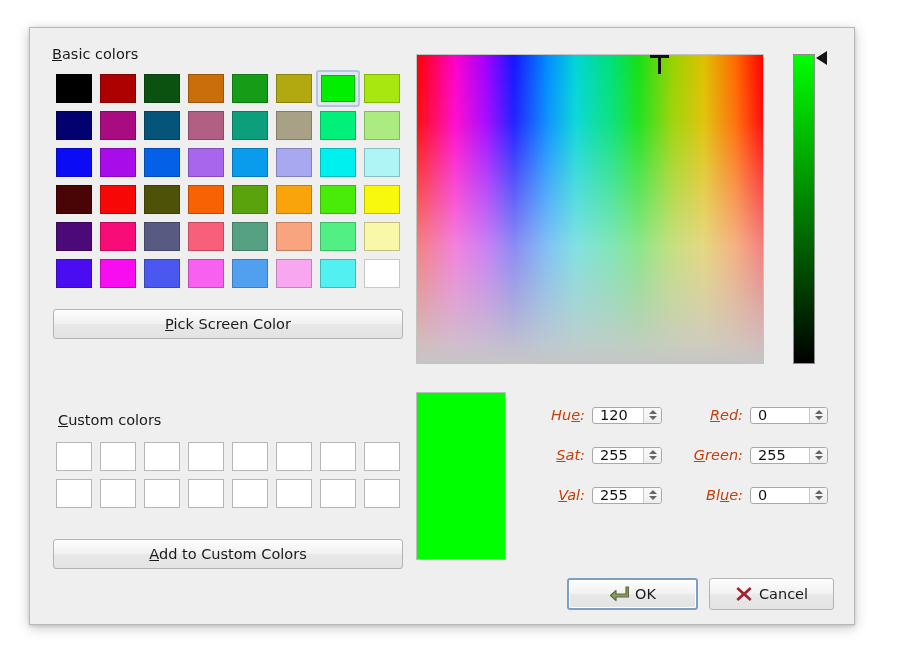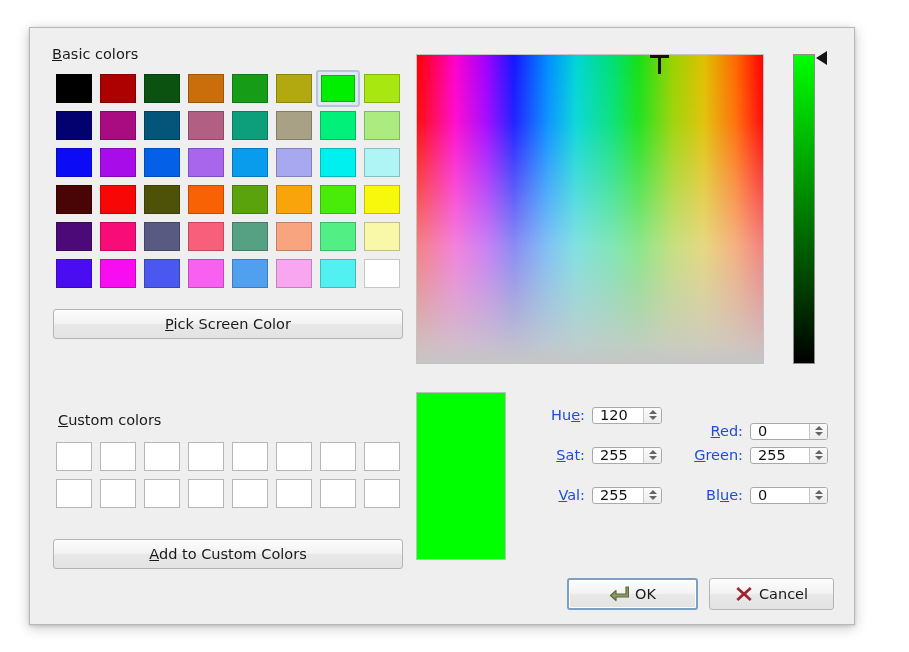--- a/index.html
+++ b/index.html
@@ -210,24 +210,25 @@
 
   
   .field {
     position: absolute;
     display: flex;
     align-items: center;
     height: 26px;
   }
   .fieldlabel {
     font-size: 14.5px;
-    color: #1d4ed8;
+    color: #c2410c;
     text-align: right;
     margin-right: 7px;
     white-space: nowrap;
+    font-style: italic;
   }
   .spin {
     display: flex;
     align-items: stretch;
     height: 17px;
     box-sizing: border-box;
     border: 1px solid #a9a9a9;
     border-radius: 3px;
     background: #ffffff;
     overflow: hidden;
@@ -263,21 +264,21 @@
   .tri-down {
     width: 0; height: 0;
     border-left: 4px solid transparent;
     border-right: 4px solid transparent;
     border-top: 4px solid #666666;
   }
 
   #field-hue   { left: 500px; top: 374px; }
   #field-sat   { left: 500px; top: 414px; }
   #field-val   { left: 500px; top: 454px; }
-  #field-red   { left: 648px; top: 374px; margin-top: 16px; }
+  #field-red   { left: 648px; top: 374px; }
   #field-green { left: 648px; top: 414px; }
   #field-blue  { left: 648px; top: 454px; }
 
   #field-hue   .fieldlabel,
   #field-sat   .fieldlabel,
   #field-val   .fieldlabel { width: 55px; }
   #field-red   .fieldlabel,
   #field-green .fieldlabel,
   #field-blue  .fieldlabel { width: 65px; }
 

